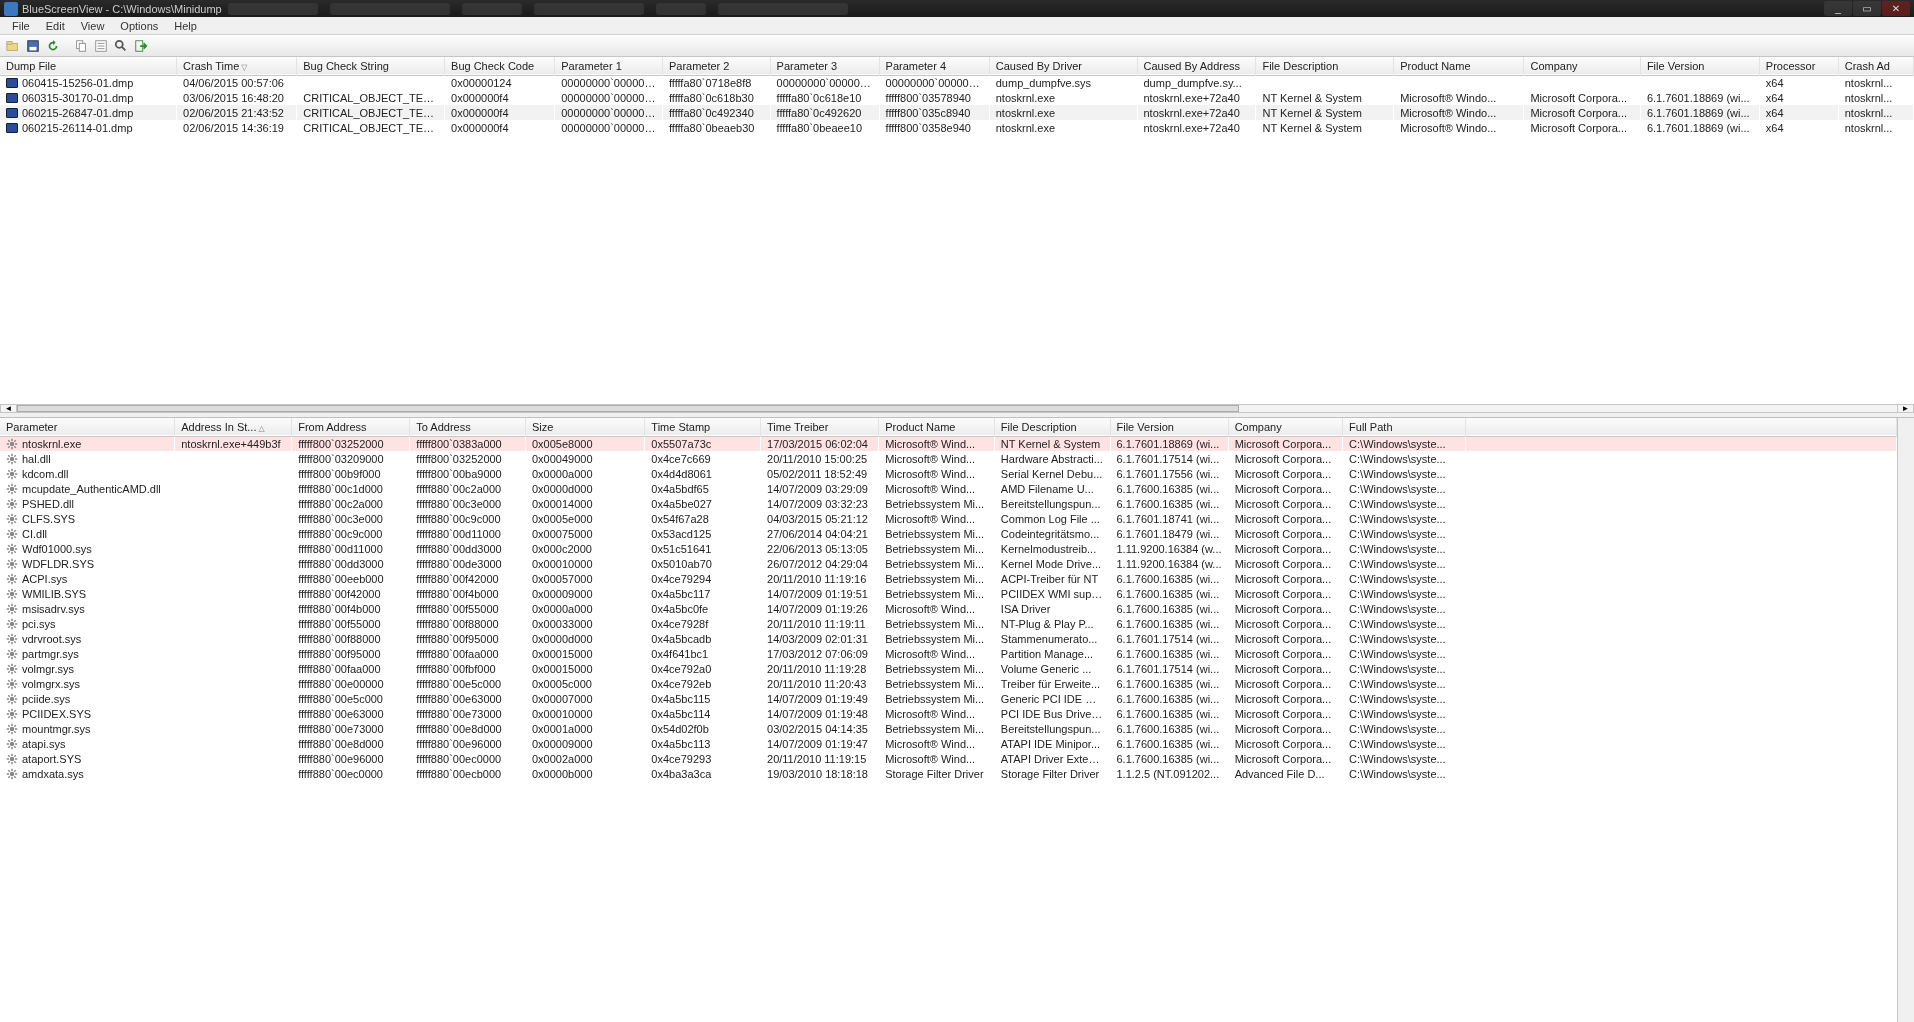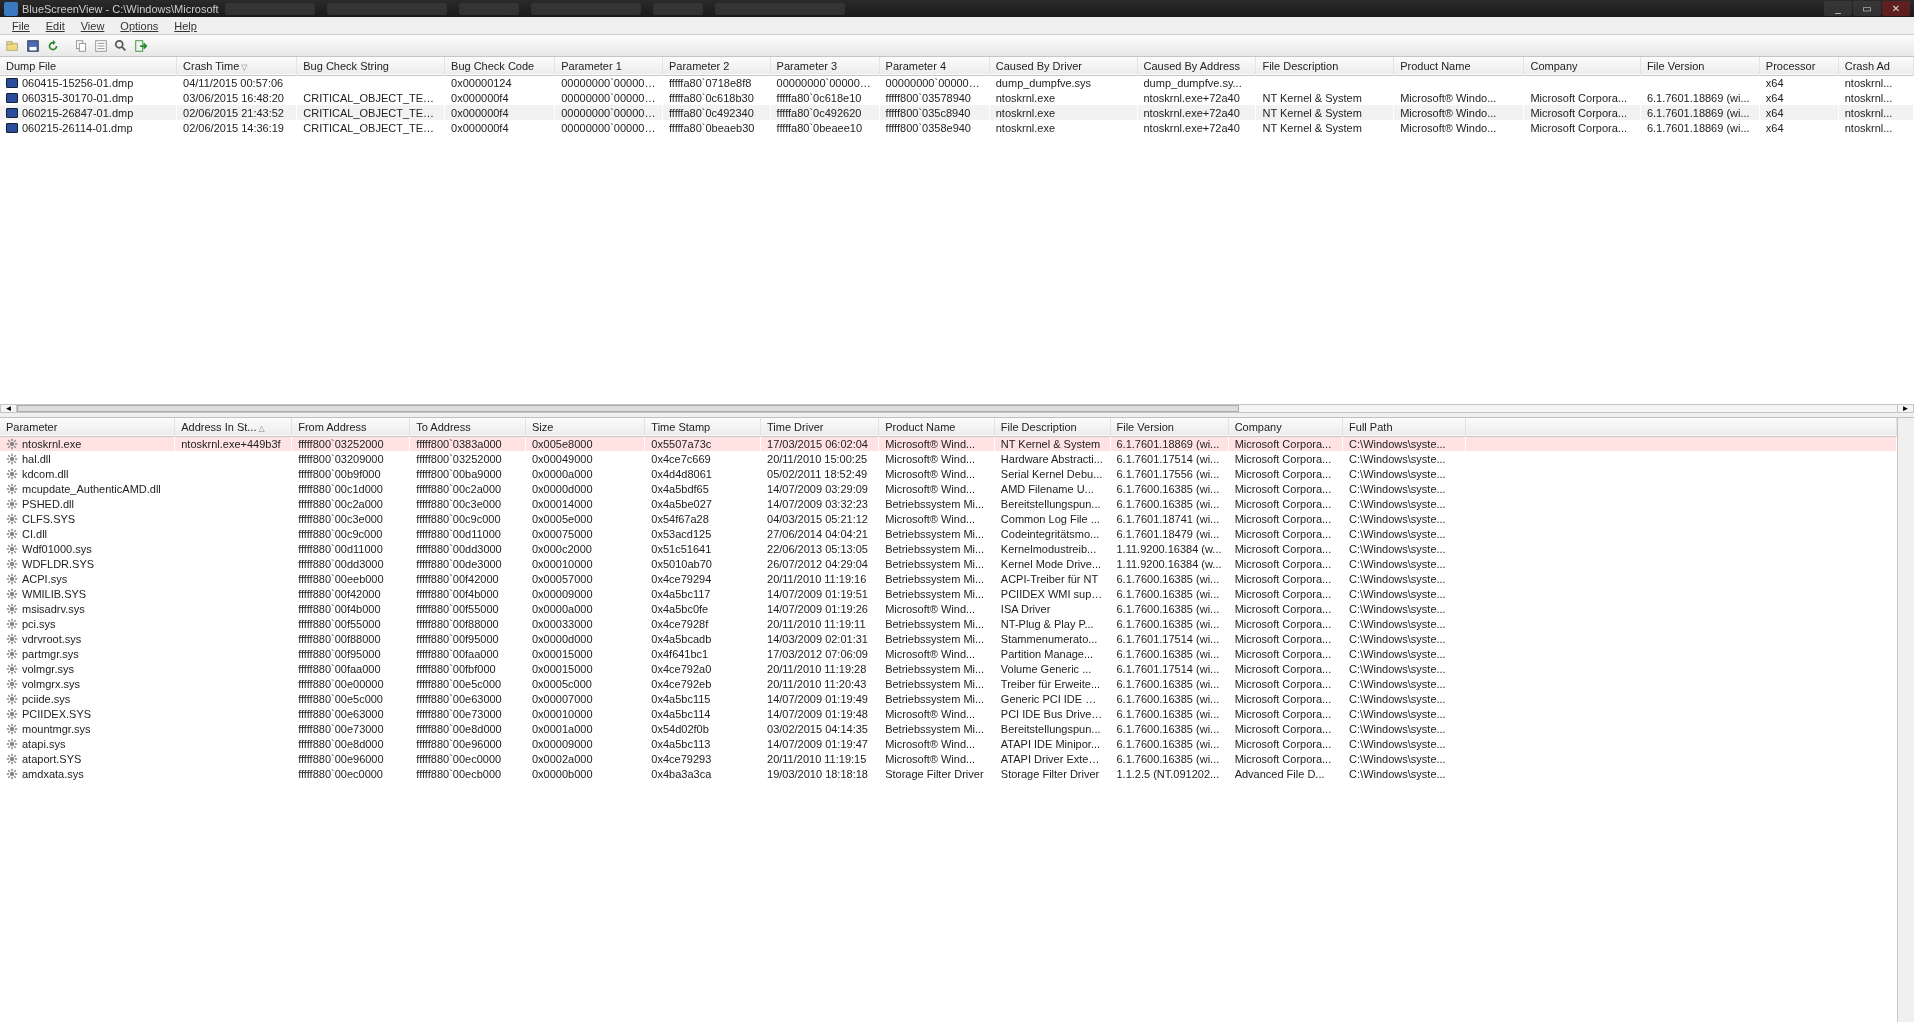--- a/index.html
+++ b/index.html
@@ -33,21 +33,21 @@
 .menubar {
   height: 18px;
   background: #f0f0f0;
   border-bottom: 1px solid #d0d0d0;
   display: flex;
   align-items: center;
   padding: 0 4px;
   font-size: 11px;
   color: #333;
 }
-.menubar span { padding: 0 8px; cursor: default; text-decoration: underline; }
+.menubar span { padding: 0 8px; cursor: default; }
 
 .toolbar {
   height: 22px;
   background: linear-gradient(#fdfdfd,#e8e8e8);
   border-bottom: 1px solid #c5c5c5;
   display: flex;
   align-items: center;
   padding: 0 4px;
   gap: 2px;
 }
@@ -115,21 +115,21 @@
 col.w10{width:110px}col.w11{width:104px}col.w12{width:93px}col.w13{width:95px}col.w14{width:63px}col.w15{width:60px}
 col.lw0{width:142px}col.lw1{width:95px}col.lw2{width:96px}col.lw3{width:94px}col.lw4{width:97px}
 col.lw5{width:94px}col.lw6{width:96px}col.lw7{width:94px}col.lw8{width:94px}col.lw9{width:96px}
 col.lw10{width:93px}col.lw11{width:100px}col.lw12{width:350px}
 </style>
 </head>
 <body>
 
 <div class="titlebar">
   <span class="icon"></span>
-  <span>BlueScreenView  -  C:\Windows\Microsoft</span>
+  <span>BlueScreenView  -  C:\Windows\Minidump</span>
   <span class="blurtab" style="width:90px"></span>
   <span class="blurtab" style="width:120px"></span>
   <span class="blurtab" style="width:60px"></span>
   <span class="blurtab" style="width:110px"></span>
   <span class="blurtab" style="width:50px"></span>
   <span class="blurtab" style="width:130px"></span>
   <div class="win-controls">
     <div class="win-btn">_</div>
     <div class="win-btn">▭</div>
     <div class="win-btn close">✕</div>
@@ -227,21 +227,21 @@
           <th>Product Name</th>
           <th>Company</th>
           <th>File Version</th>
           <th>Processor</th>
           <th>Crash Ad</th>
         </tr>
       </thead>
     <tbody id="upper-body">
         <tr>
           <td><span class="rowicon"></span>060415-15256-01.dmp</td>
-          <td>04/11/2015 00:57:06</td>
+          <td>04/06/2015 00:57:06</td>
           <td></td>
           <td>0x00000124</td>
           <td>00000000`000000...</td>
           <td>fffffa80`0718e8f8</td>
           <td>00000000`000000...</td>
           <td>00000000`000000...</td>
           <td>dump_dumpfve.sys</td>
           <td>dump_dumpfve.sy...</td>
           <td></td>
           <td></td>
@@ -337,21 +337,21 @@
           <col class="lw12">
         </colgroup>
       <thead class="colhead" id="lower-head">
           <tr>
             <th>Parameter</th>
             <th>Address In St...<span class="sort">△</span></th>
             <th>From Address</th>
             <th>To Address</th>
             <th>Size</th>
             <th>Time Stamp</th>
-            <th>Time Driver</th>
+            <th>Time Treiber</th>
             <th>Product Name</th>
             <th>File Description</th>
             <th>File Version</th>
             <th>Company</th>
             <th>Full Path</th>
             <th></th>
           </tr>
         </thead>
       <tbody id="lower-body">
           <tr>

